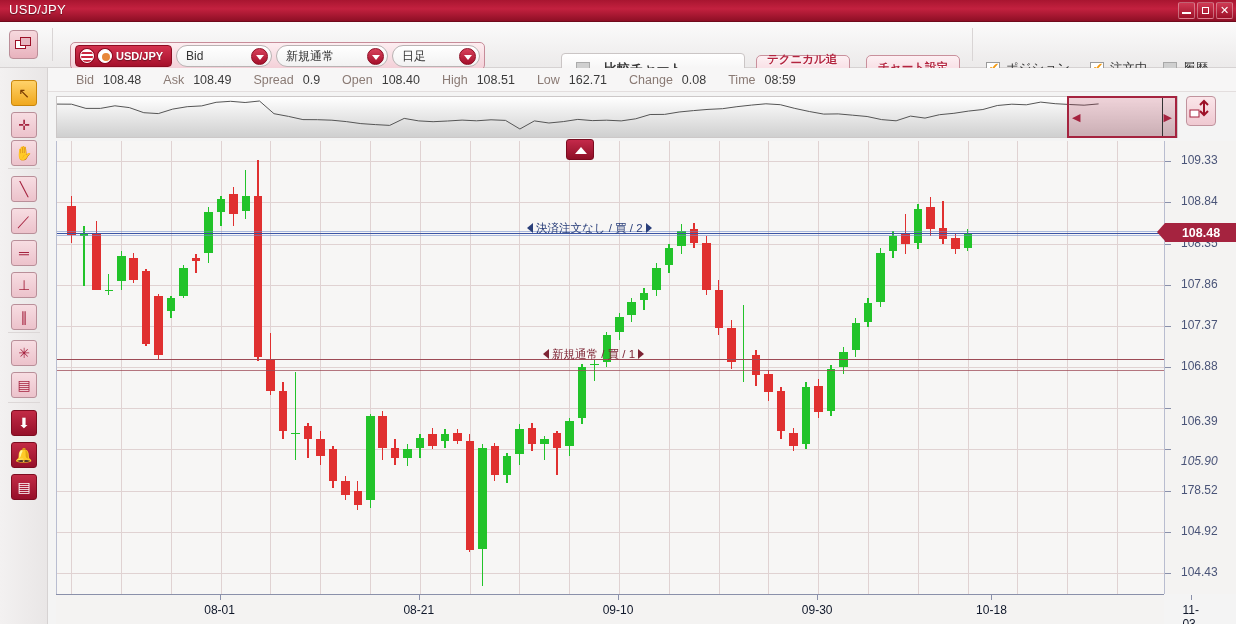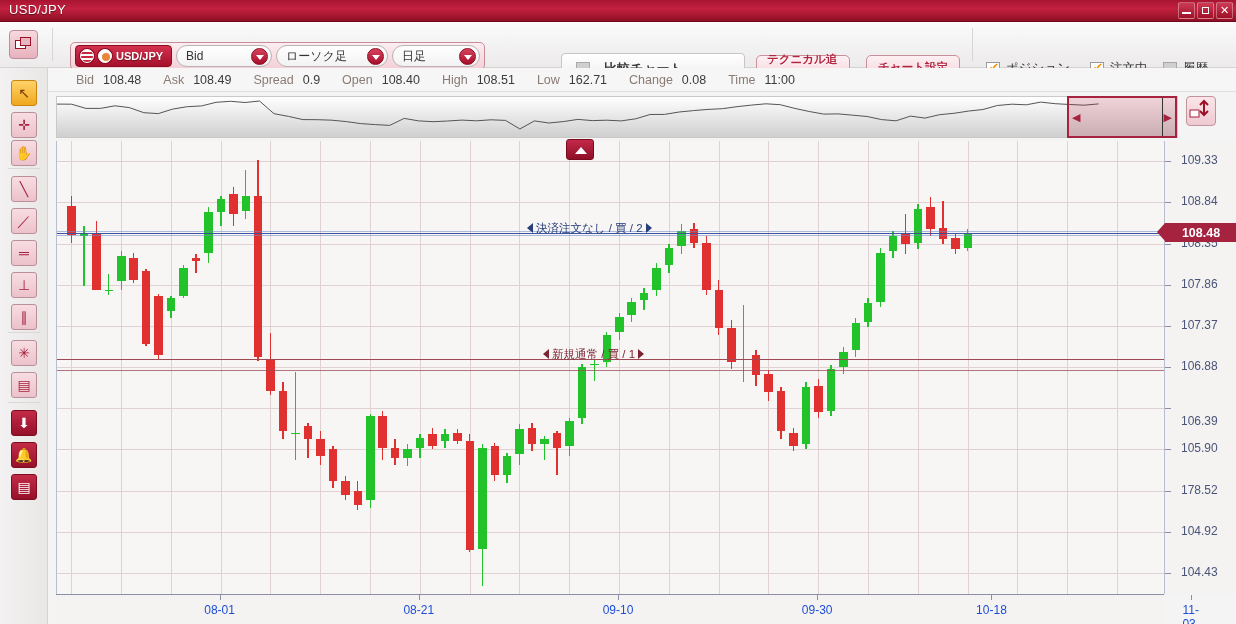--- a/index.html
+++ b/index.html
@@ -202,21 +202,21 @@
     background:#a5233f;color:#fff;font-size:12.5px;font-weight:bold;
     display:flex;align-items:center;justify-content:center;
   }
   .ypill:before{
     content:"";position:absolute;left:-8px;top:0;
     border-top:9.5px solid transparent;border-bottom:9.5px solid transparent;
     border-right:8px solid #a5233f;
   }
   .xaxis{ position:absolute;left:56px;top:594px;width:1108px;height:30px;
     background:#f4f3f2;border-top:1px solid #8a90aa;}
-  .xlabel{ position:absolute;top:8px;font-size:12px;color:#1d4ed8;transform:translateX(-50%);}
+  .xlabel{ position:absolute;top:8px;font-size:12px;color:#0f172a;transform:translateX(-50%);}
   .xtick{ position:absolute;top:0;width:1px;height:5px;background:#8a90aa;}
 </style>
 </head>
 <body>
 
 <div class="app">
 
   <div class="titlebar">
     <div class="title">USD/JPY</div>
     <div class="wbtns">
@@ -245,21 +245,21 @@
       <div class="pairbtn">
         <span class="flag"></span>
         <span class="jflag"></span>
         <span>USD/JPY</span>
       </div>
       <div class="dd" style="min-width:96px">
         <span>Bid</span>
         <span class="caret"></span>
       </div>
       <div class="dd" style="min-width:112px">
-        <span>ローソク足</span>
+        <span>新規通常</span>
         <span class="caret"></span>
       </div>
       <div class="dd" style="min-width:88px">
         <span>日足</span>
         <span class="caret"></span>
       </div>
     </div>
 
     <div class="cmpbtn">
       <span class="chk-grey"></span>
@@ -297,21 +297,21 @@
       <span class="v">0.9</span>
       <span class="k">Open</span>
       <span class="v">108.40</span>
       <span class="k">High</span>
       <span class="v">108.51</span>
       <span class="k">Low</span>
       <span class="v">162.71</span>
       <span class="k">Change</span>
       <span class="v">0.08</span>
       <span class="k">Time</span>
-      <span class="v">11:00</span>
+      <span class="v">08:59</span>
     </div>
 
   <div class="rail" id="rail">
       <div class="tool sel" style="top: 12px;">
         <span style="font-size: 14px; line-height: 1; color: rgb(122, 59, 0);">↖</span>
       </div>
       <div class="tool" style="top: 44px;">
         <span style="font-size: 14px; line-height: 1; color: rgb(165, 35, 63);">✛</span>
       </div>
       <div class="tool" style="top: 72px;">
@@ -730,21 +730,21 @@
       <div class="ylabel" style="top: 94.5343px;">108.35</div>
       <div class="ytick" style="top: 143.716px;"></div>
       <div class="ylabel" style="top: 135.716px;">107.86</div>
       <div class="ytick" style="top: 184.898px;"></div>
       <div class="ylabel" style="top: 176.898px;">107.37</div>
       <div class="ytick" style="top: 226.08px;"></div>
       <div class="ylabel" style="top: 218.08px;">106.88</div>
       <div class="ytick" style="top: 267.262px;"></div>
       <div class="ylabel" style="top: 273px;">106.39</div>
       <div class="ytick" style="top: 308.443px;"></div>
-      <div class="ylabel" style="top: 300px;">105.90</div>
+      <div class="ylabel" style="top: 313px; font-style: italic;">105.90</div>
       <div class="ytick" style="top: 349.625px;"></div>
       <div class="ylabel" style="top: 341.625px;">178.52</div>
       <div class="ytick" style="top: 390.807px;"></div>
       <div class="ylabel" style="top: 382.807px;">104.92</div>
       <div class="ytick" style="top: 431.989px;"></div>
       <div class="ylabel" style="top: 423.989px;">104.43</div>
       <div class="ypill" style="top: 82.1085px;">108.48</div>
     </div>
 
   <div class="xaxis" id="xaxis">

